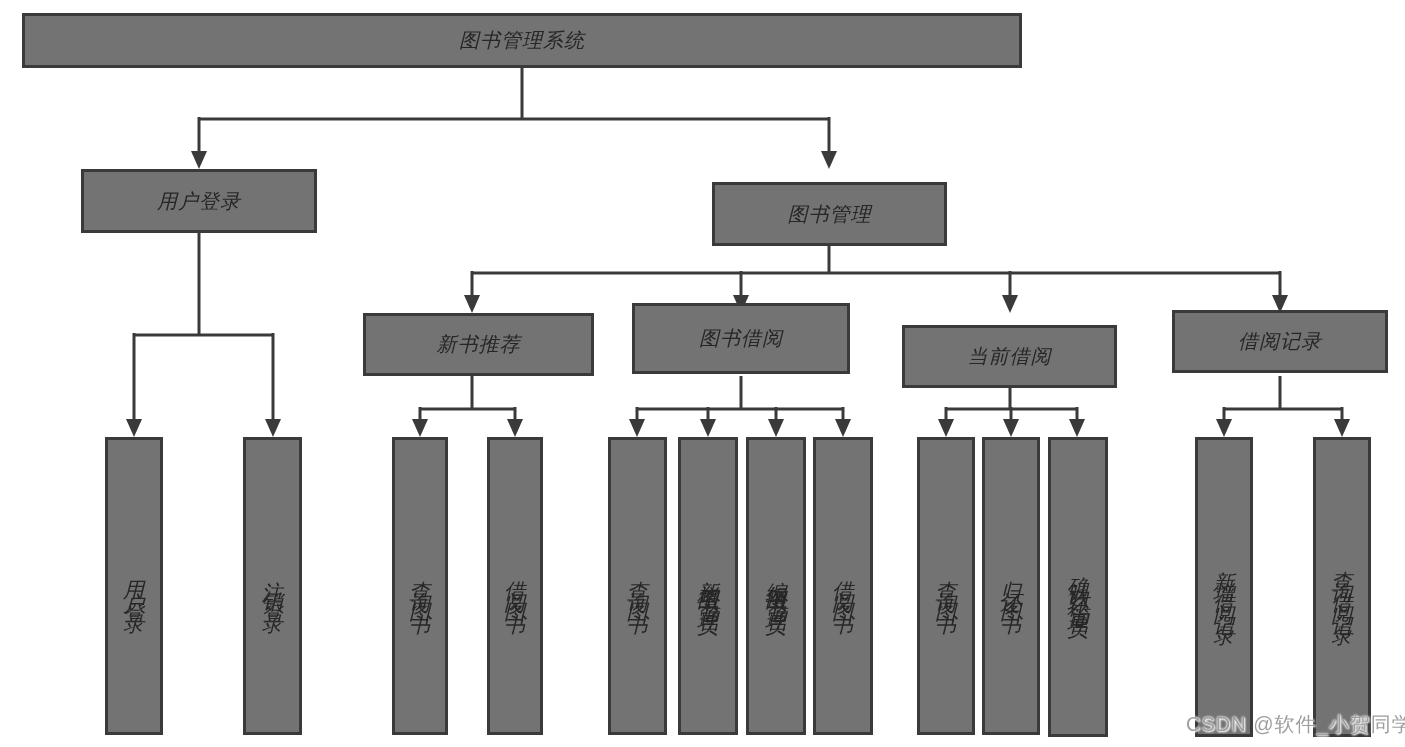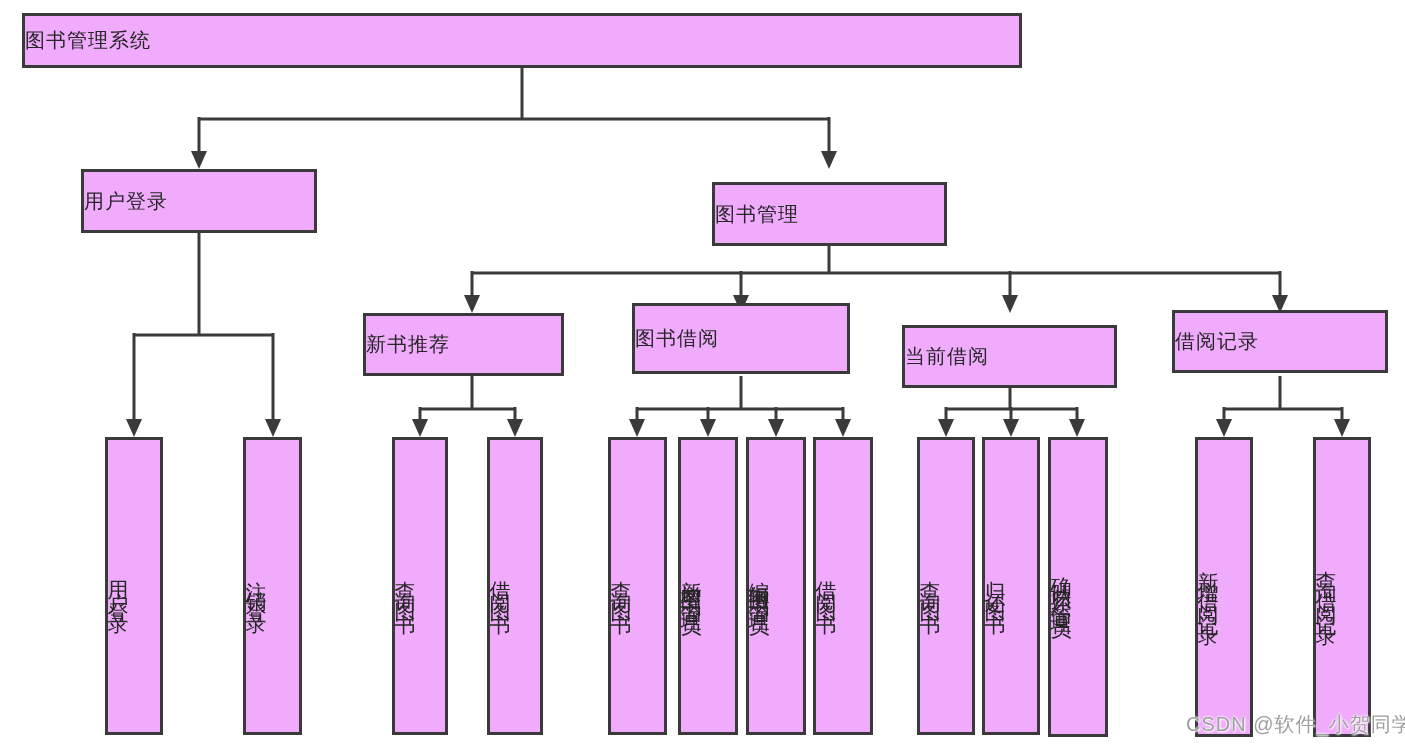--- a/index.html
+++ b/index.html
@@ -16,26 +16,27 @@
     left: 0; top: 0;
     width: 1405px; height: 747px;
     z-index: 1;
   }
   .connectors line { stroke: #3a3a3a; stroke-width: 3; }
   .connectors polygon { fill: #3a3a3a; }
   .node {
     position: absolute;
     box-sizing: border-box;
     border: 3px solid #3a3a3a;
-    background: #f0abfc;
+    background: #737373;
     display: flex;
     align-items: center;
-    justify-content: flex-start;
+    justify-content: center;
     color: #262626;
     z-index: 2;
+    font-style: italic;
   }
   .node .hlabel {
     font-size: 20px;
     letter-spacing: 1px;
     white-space: nowrap;
   }
   .node .vlabel {
     writing-mode: vertical-rl;
     text-orientation: mixed;
     font-size: 21px;
@@ -126,21 +127,21 @@
     <span class="hlabel">图书管理系统</span>
   </div>
 
   <div class="node" style="left:81px; top:169px; width:236px; height:64px;">
     <span class="hlabel">用户登录</span>
   </div>
   <div class="node" style="left:712px; top:182px; width:235px; height:64px;">
     <span class="hlabel">图书管理</span>
   </div>
 
-  <div class="node" style="left:363px; top:313px; width:201px; height:63px;">
+  <div class="node" style="left:363px; top:313px; width:231px; height:63px;">
     <span class="hlabel">新书推荐</span>
   </div>
   <div class="node" style="left:632px; top:303px; width:218px; height:71px;">
     <span class="hlabel">图书借阅</span>
   </div>
   <div class="node" style="left:902px; top:313px; width:215px; height:63px;margin-top:12px;">
     <span class="hlabel">当前借阅</span>
   </div>
   <div class="node" style="left:1172px; top:310px; width:216px; height:63px;">
     <span class="hlabel">借阅记录</span>

